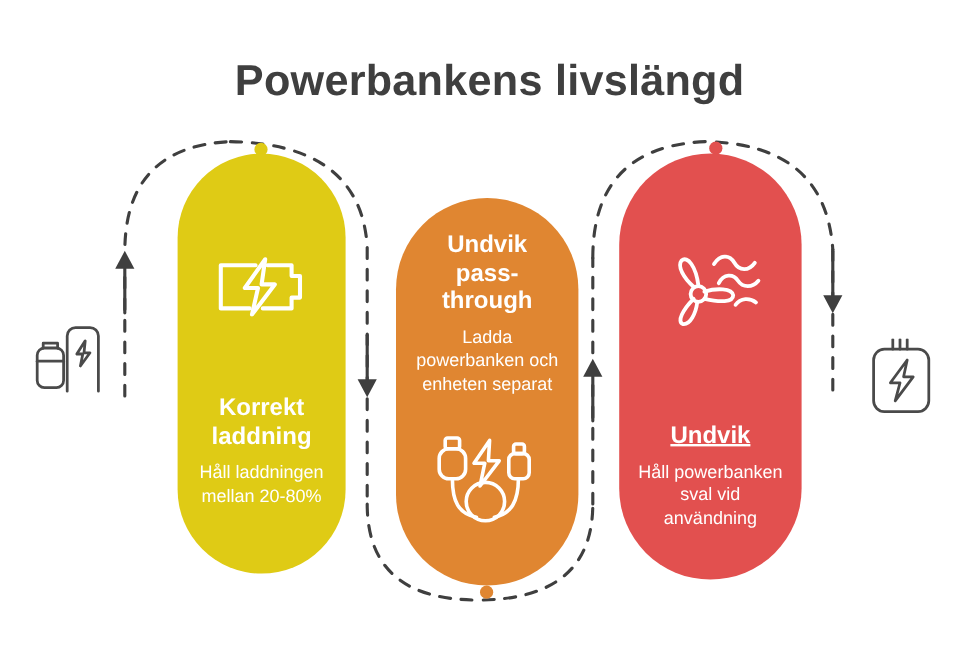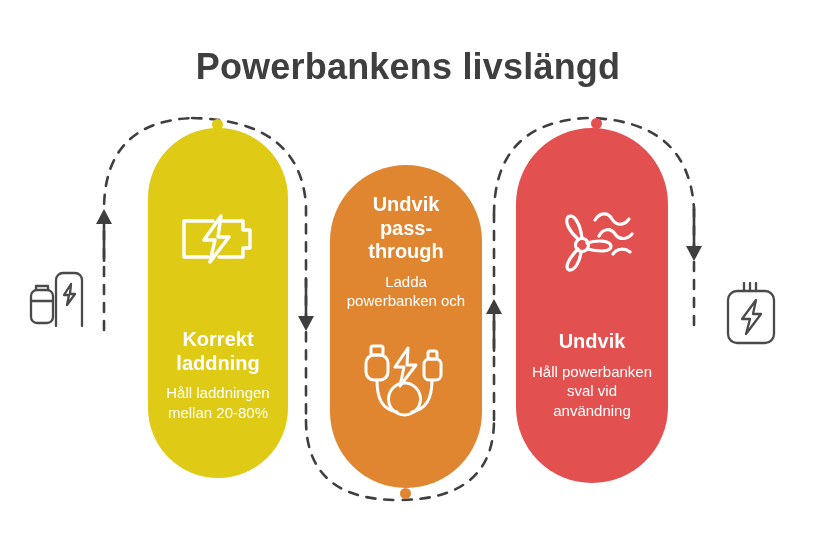--- a/index.html
+++ b/index.html
@@ -89,21 +89,21 @@
   
   #card-overheat {
     left: 516px;
     top: 128px;
     width: 152px;
     height: 355px;
     background: #e2504f;
     justify-content: flex-start;
   }
   #card-overheat .card-icon { margin-top: 72px; }
-  #card-overheat .card-title { margin-top: 52px; }
+  #card-overheat .card-title { margin-top: 73px; text-decoration: underline; }
 
   
   .side-icon {
     position: absolute;
   }
   #side-icon-left  { left: 26px;  top: 264px; }
   #side-icon-right { left: 722px; top: 282px; }
 
   
   .path-dot {
@@ -181,20 +181,21 @@
   </div>
 
   <div id="card-passthrough" class="card">
     <div class="card-title">
       <div>Undvik pass-</div>
       <div>through</div>
     </div>
     <div class="card-sub">
       <div>Ladda</div>
       <div>powerbanken och</div>
+      <div>enheten separat</div>
     </div>
     <span class="card-icon">
       <svg width="100" height="78" viewBox="0 0 100 78" fill="none" stroke="#ffffff" stroke-width="3" stroke-linejoin="round" stroke-linecap="round">
 
         <rect x="15" y="5" width="12" height="9" rx="2"></rect>
         <rect x="10" y="14" width="22" height="25" rx="8"></rect>
 
         <rect x="72" y="10" width="9" height="8" rx="2"></rect>
         <rect x="68" y="18" width="17" height="21" rx="5"></rect>
 

